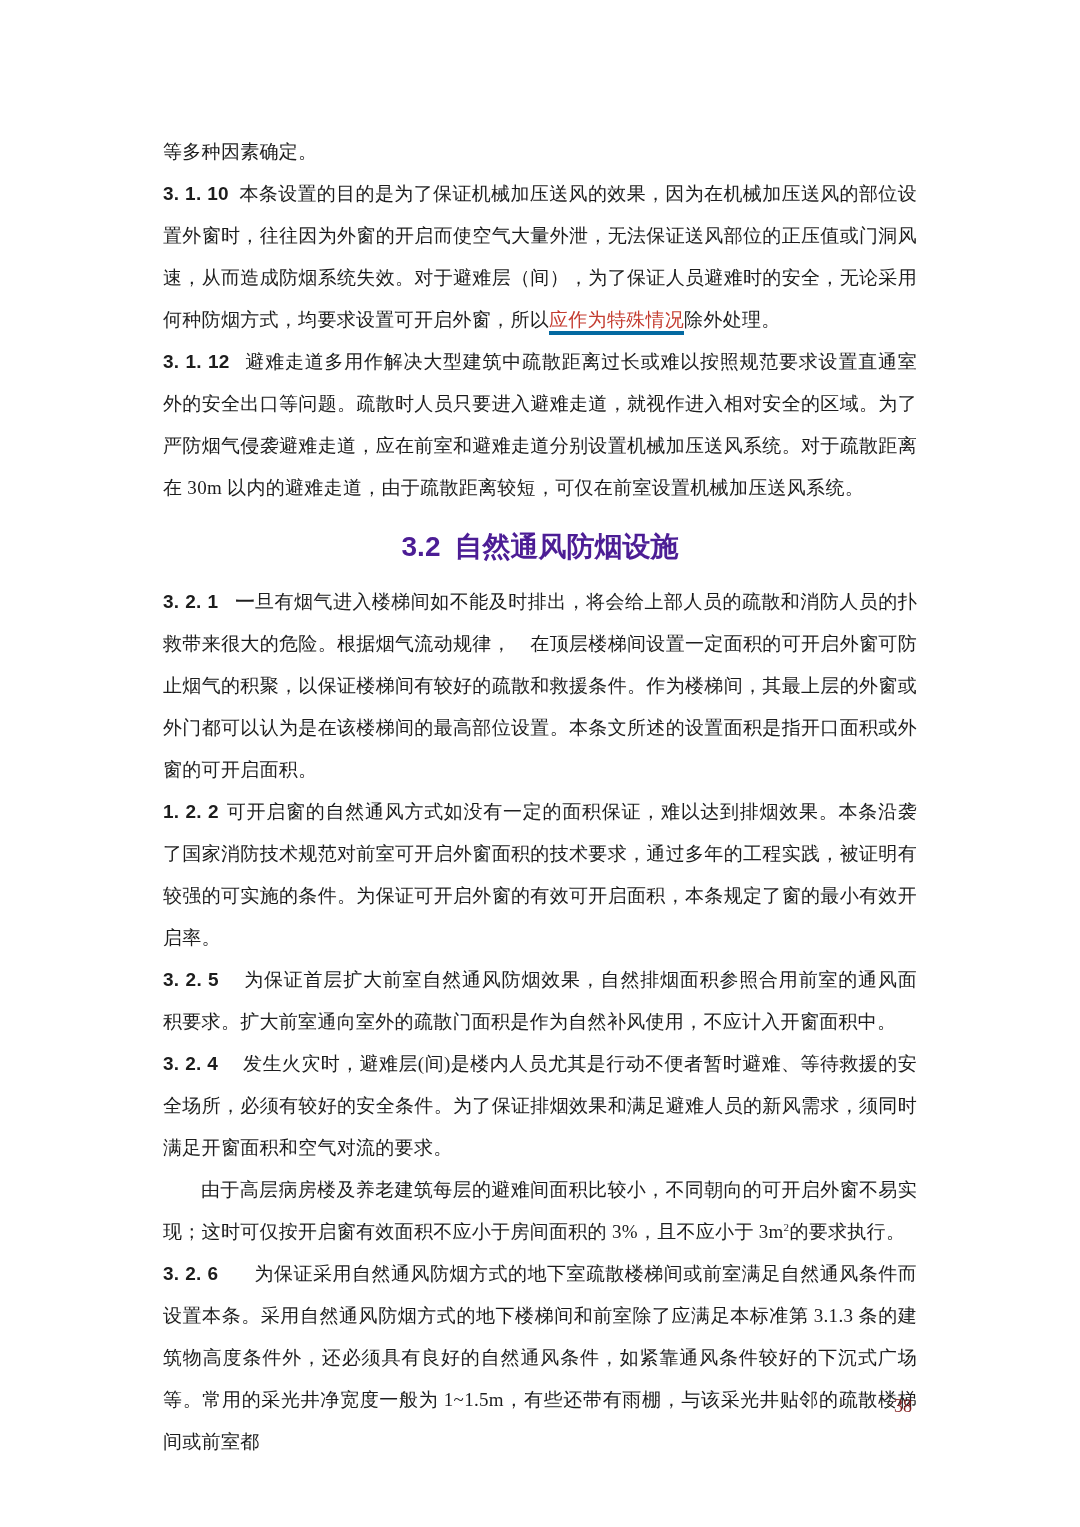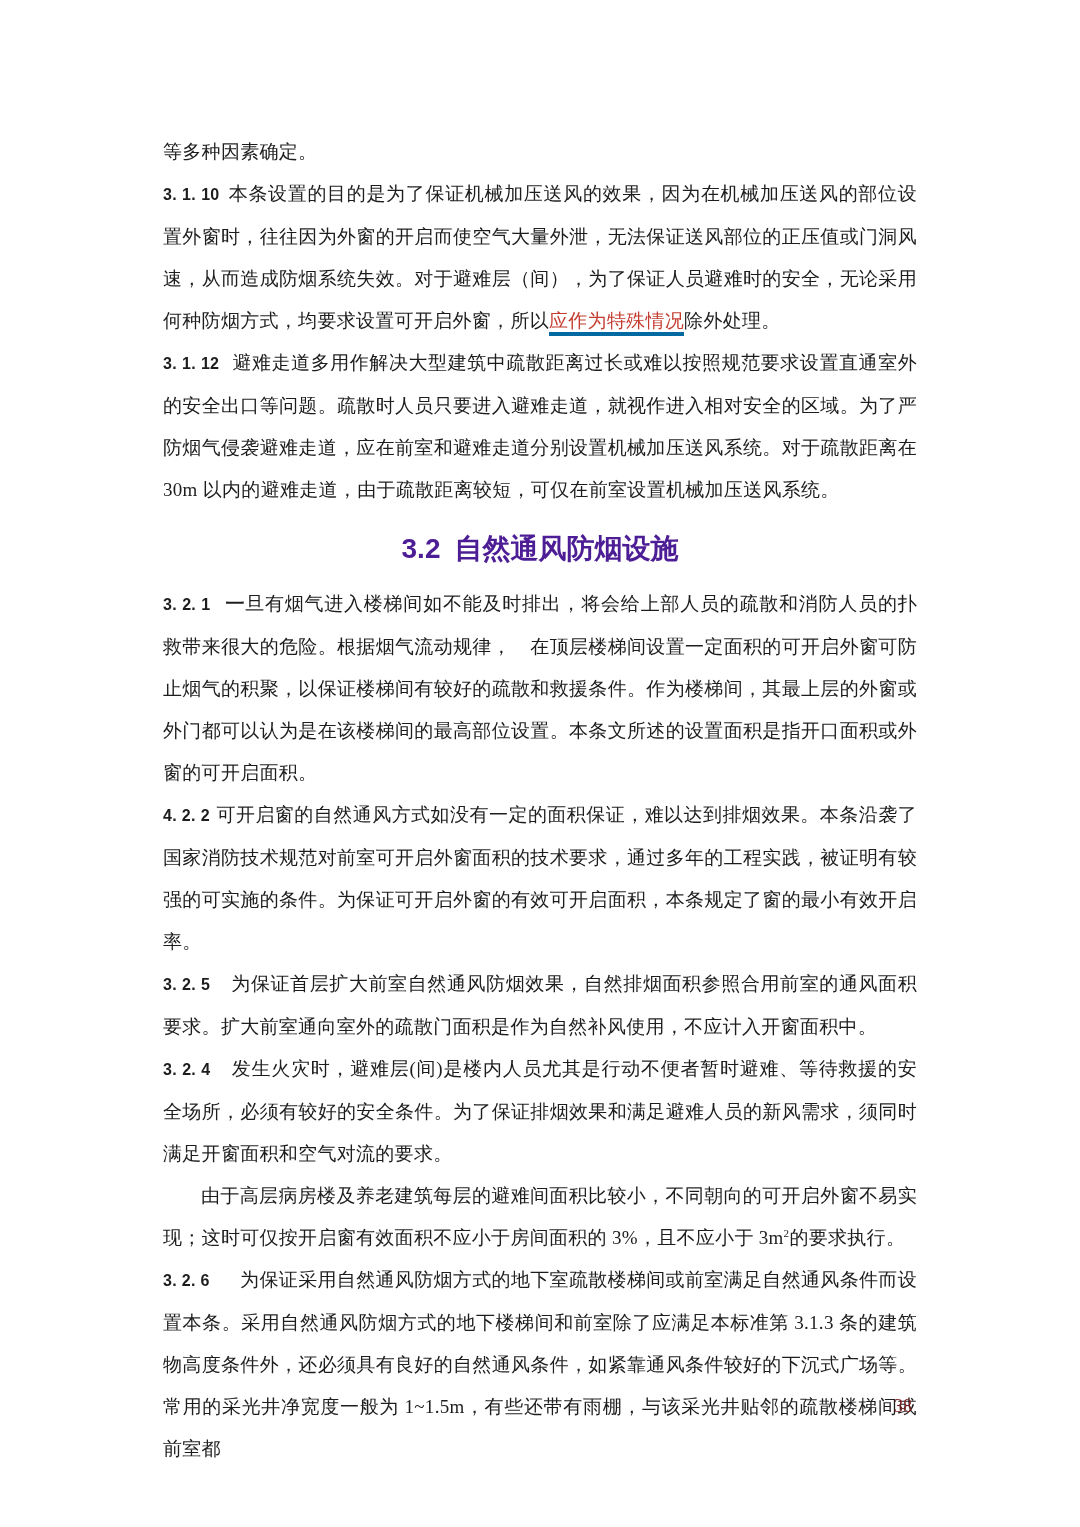--- a/index.html
+++ b/index.html
@@ -29,21 +29,21 @@
     text-align: justify;
     text-justify: inter-ideograph;
     letter-spacing: 0.3px;
   }
   .para.indent {
     text-indent: 2em;
   }
   .section-num {
     font-family: "Liberation Sans", "DejaVu Sans", sans-serif;
     font-weight: bold;
-    font-size: 16px;
+    font-size: 19px;
     white-space: nowrap;
   }
   .seg-bold { font-weight: bold; }
   .seg-red {
     color: #c43c30;
     border-bottom: 4px solid #0369a1;
     padding-bottom: 1px;
   }
   sup.seg-sup {
     font-size: 11px;
@@ -76,20 +76,20 @@
 </head>
 <body>
 
 <div class="page">
   <div class="content" id="content">
       <p class="para"><span>等多种因素确定。</span></p>
       <p class="para"><span class="section-num" style="margin-right: 0.55em;">3. 1. 10</span><span>本条设置的目的是为了保证机械加压送风的效果，因为在机械加压送风的部位设置外窗时，往往因为外窗的开启而使空气大量外泄，无法保证送风部位的正压值或门洞风速，从而造成防烟系统失效。对于避难层（间），为了保证人员避难时的安全，无论采用何种防烟方式，均要求设置可开启外窗，所以</span><span class="seg-red">应作为特殊情况</span><span>除外处理。</span></p>
       <p class="para"><span class="section-num" style="margin-right: 0.8em;">3. 1. 12</span><span>避难走道多用作解决大型建筑中疏散距离过长或难以按照规范要求设置直通室外的安全出口等问题。疏散时人员只要进入避难走道，就视作进入相对安全的区域。为了严防烟气侵袭避难走道，应在前室和避难走道分别设置机械加压送风系统。对于疏散距离在 30m 以内的避难走道，由于疏散距离较短，可仅在前室设置机械加压送风系统。</span></p>
       <h2 class="heading"><span class="heading-num">3.2</span><span>自然通风防烟设施</span></h2>
       <p class="para"><span class="section-num" style="margin-right: 0.9em;">3. 2. 1</span><span class="seg-bold">一</span><span>旦有烟气进入楼梯间如不能及时排出，将会给上部人员的疏散和消防人员的扑救带来很大的危险。根据烟气流动规律，　在顶层楼梯间设置一定面积的可开启外窗可防止烟气的积聚，以保证楼梯间有较好的疏散和救援条件。作为楼梯间，其最上层的外窗或外门都可以认为是在该楼梯间的最高部位设置。本条文所述的设置面积是指开口面积或外窗的可开启面积。</span></p>
-      <p class="para"><span class="section-num" style="margin-right: 0.4em;">4. 2. 2</span><span>可开启窗的自然通风方式如没有一定的面积保证，难以达到排烟效果。本条沿袭了国家消防技术规范对前室可开启外窗面积的技术要求，通过多年的工程实践，被证明有较强的可实施的条件。为保证可开启外窗的有效可开启面积，本条规定了窗的最小有效开启率。</span></p>
+      <p class="para"><span class="section-num" style="margin-right: 0.4em;">1. 2. 2</span><span>可开启窗的自然通风方式如没有一定的面积保证，难以达到排烟效果。本条沿袭了国家消防技术规范对前室可开启外窗面积的技术要求，通过多年的工程实践，被证明有较强的可实施的条件。为保证可开启外窗的有效可开启面积，本条规定了窗的最小有效开启率。</span></p>
       <p class="para"><span class="section-num" style="margin-right: 1.3em;">3. 2. 5</span><span>为保证首层扩大前室自然通风防烟效果，自然排烟面积参照合用前室的通风面积要求。扩大前室通向室外的疏散门面积是作为自然补风使用，不应计入开窗面积中。</span></p>
       <p class="para"><span class="section-num" style="margin-right: 1.3em;">3. 2. 4</span><span>发生火灾时，避难层(间)是楼内人员尤其是行动不便者暂时避难、等待救援的安全场所，必须有较好的安全条件。为了保证排烟效果和满足避难人员的新风需求，须同时满足开窗面积和空气对流的要求。</span></p>
       <p class="para indent"><span>由于高层病房楼及养老建筑每层的避难间面积比较小，不同朝向的可开启外窗不易实现；这时可仅按开启窗有效面积不应小于房间面积的 3%，且不应小于 3m</span><sup class="seg-sup">2</sup><span>的要求执行。</span></p>
       <p class="para"><span class="section-num" style="margin-right: 1.9em;">3. 2. 6</span><span>为保证采用自然通风防烟方式的地下室疏散楼梯间或前室满足自然通风条件而设置本条。采用自然通风防烟方式的地下楼梯间和前室除了应满足本标准第 3.1.3 条的建筑物高度条件外，还必须具有良好的自然通风条件，如紧靠通风条件较好的下沉式广场等。常用的采光井净宽度一般为 1~1.5m，有些还带有雨棚，与该采光井贴邻的疏散楼梯间或前室都</span></p>
     </div>
   <div class="page-number">38</div>
 </div>
 
 </body></html>

